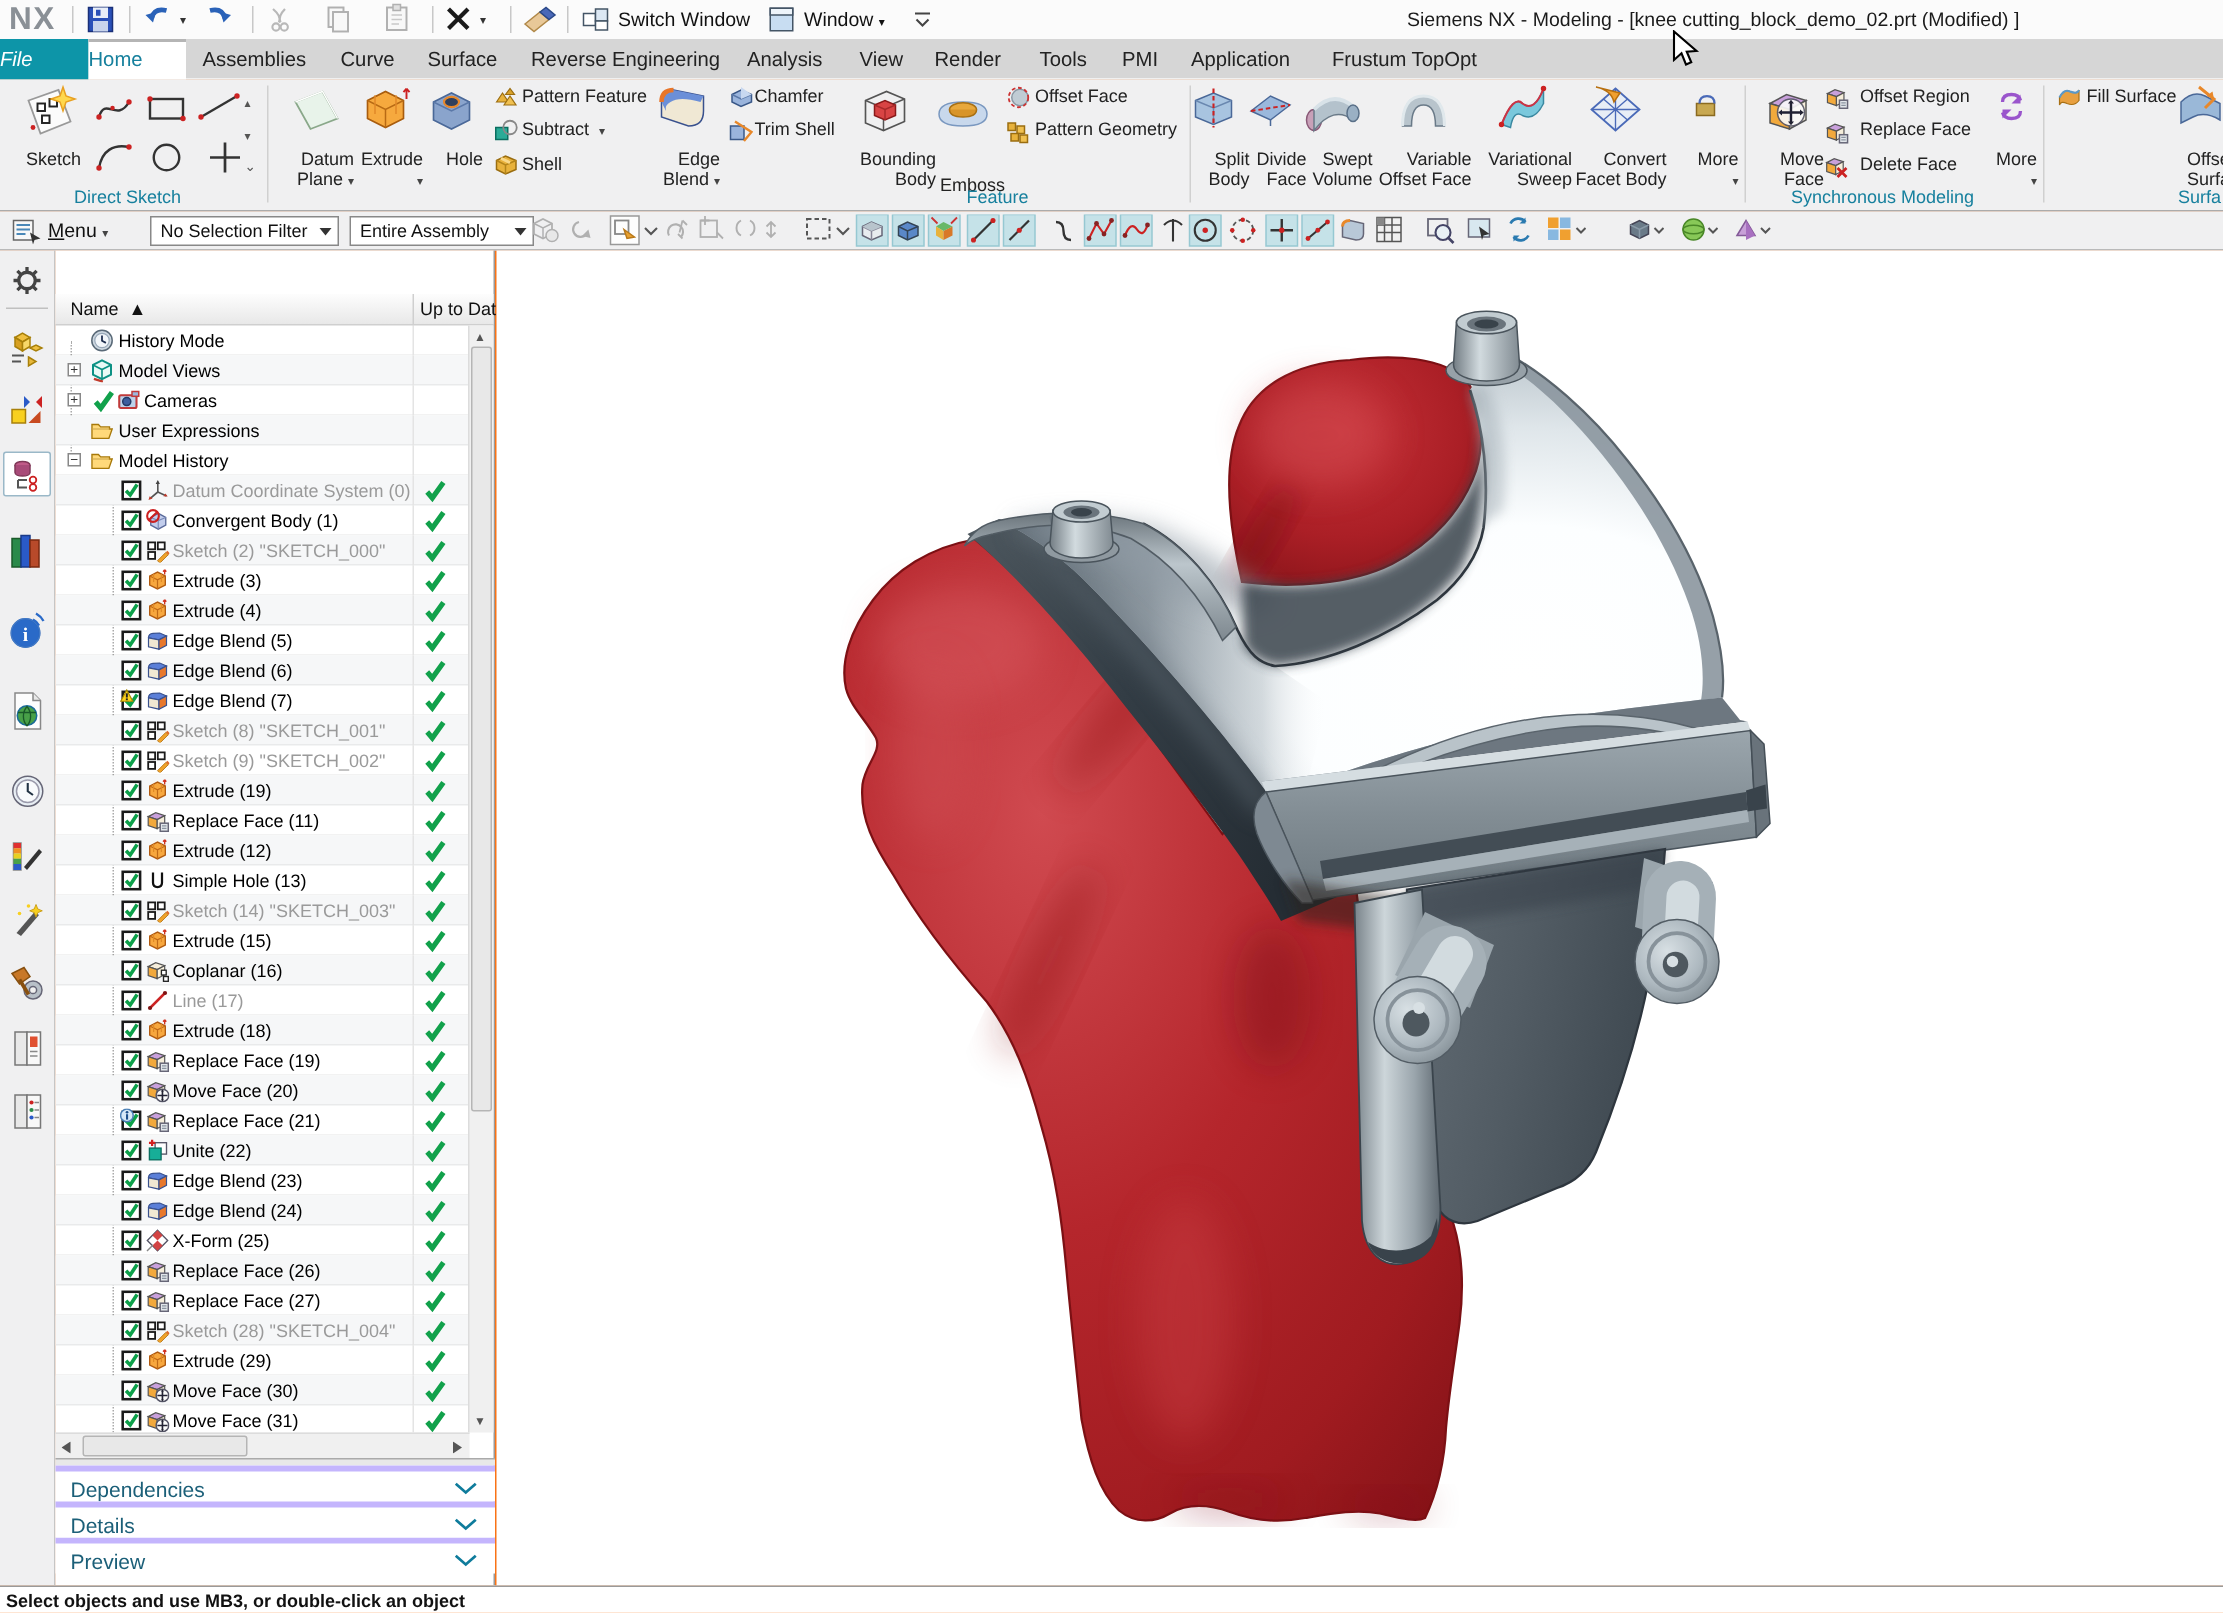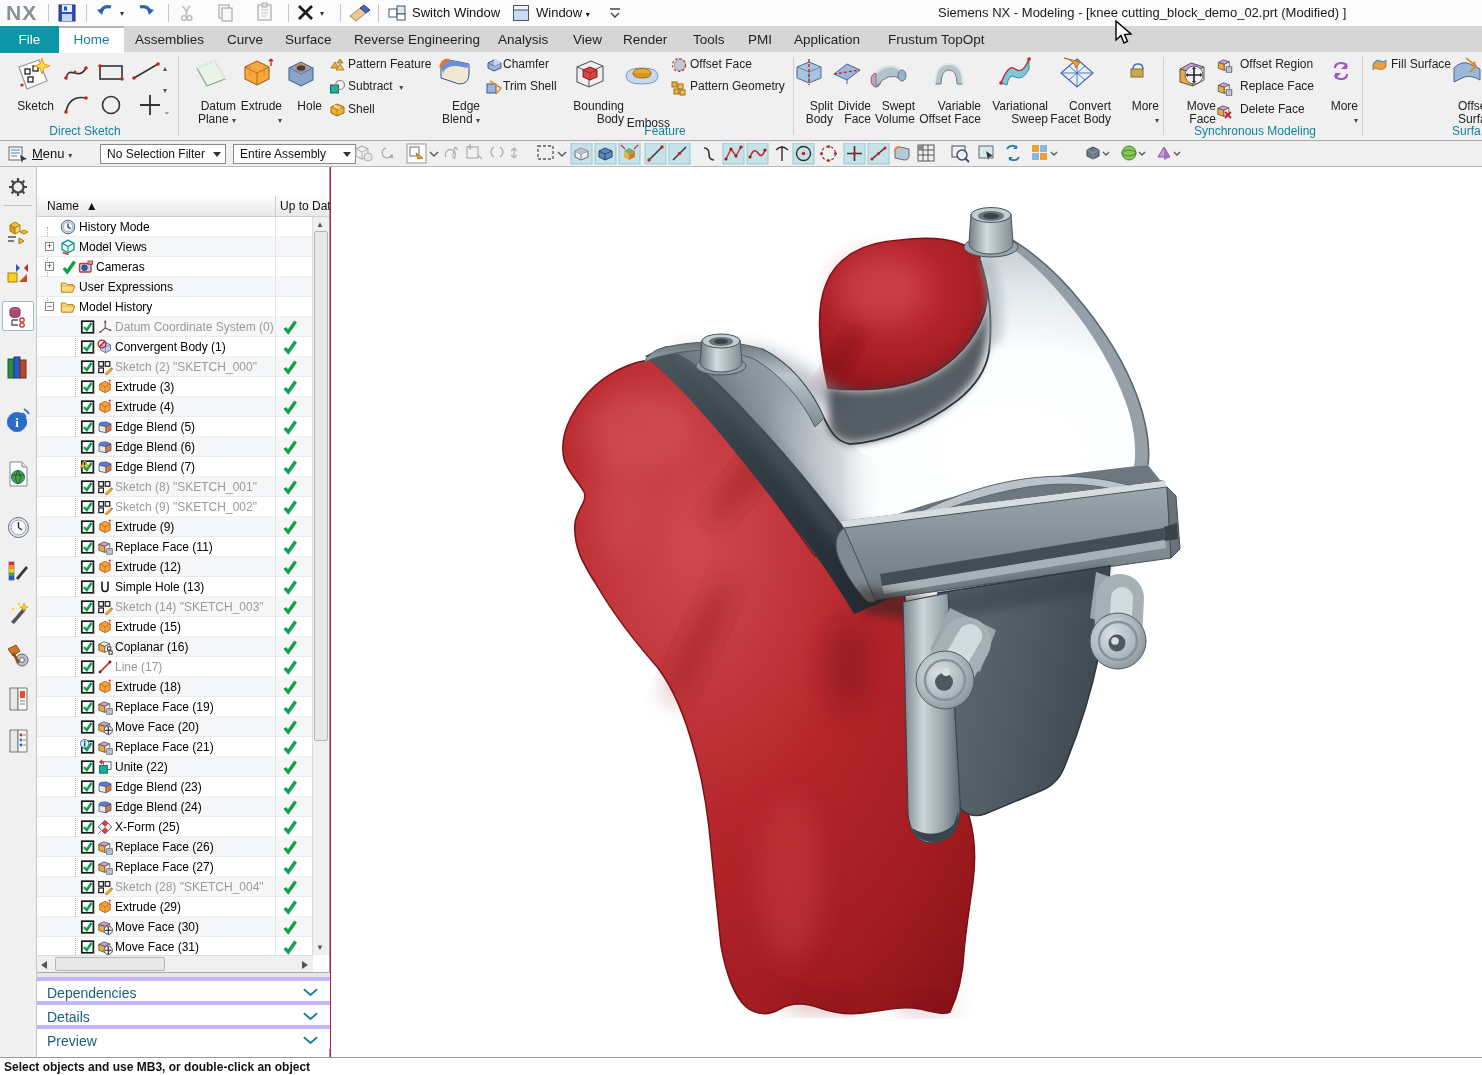--- a/index.html
+++ b/index.html
@@ -1,18 +1,18 @@
 <!DOCTYPE html>
 <html><head>
 <meta charset="utf-8">
 <style>
 * { margin:0; padding:0; box-sizing:border-box; }
 html,body { width:1482px; height:1075px; overflow:hidden; background:#fff;
   font-family:"Liberation Sans", sans-serif; }
-#app { position:relative; width:1482px; height:1075px; background:#be185d; }
+#app { position:relative; width:1482px; height:1075px; background:#f97316; }
 .abs { position:absolute; }
 
 
 #titlebar { left:0; top:0; width:1482px; height:26px; background:#fbfbfb; }
 #nxlogo { left:6px; top:1px; font-size:21px; font-weight:bold; color:#8a9096; letter-spacing:1px; }
 .tbsep { top:4px; width:1px; height:18px; background:#c8c8c8; }
 #title-text { left:938px; top:5px; font-size:13px; color:#1a1a1a; white-space:nowrap; }
 
 
 #tabs { left:0; top:26px; width:1482px; height:27px; background:#d6d6d6; border-bottom:1px solid #f0f0f0;}
@@ -249,22 +249,22 @@
         <path d="M2,3 H12 M3,7 L7,11 L11,7" fill="none" stroke="#444" stroke-width="1.4"></path>
       </svg>
     <span id="title-text" class="abs">Siemens NX - Modeling - [knee cutting_block_demo_02.prt (Modified) ]</span>
   </div>
 
   <svg class="abs" style="left:1113px;top:20px;z-index:50" width="22" height="26" viewBox="0 0 22 26">
     <path d="M3,1 L3,20 L8,15.5 L11,23 L14.5,21.5 L11.5,14.5 L18,14 Z" fill="#fff" stroke="#000" stroke-width="1.4"></path>
   </svg>
 
   <div id="tabs" class="abs">
-    <div class="tab" id="tab-file" style="left:0;width:59px;text-align:center;padding:0;">File</div>
-    <div class="tab" id="tab-home" style="left:59px;width:65px;text-align:center;padding:0;">Home</div>
+    <div class="tab" id="tab-file" style="left:0;width:59px;text-align:left;padding:0;font-style:italic;">File</div>
+    <div class="tab" id="tab-home" style="left:59px;width:65px;text-align:left;padding:0;">Home</div>
     <div class="tab" style="left:135px;">Assemblies</div>
     <div class="tab" style="left:227px;">Curve</div>
     <div class="tab" style="left:285px;">Surface</div>
     <div class="tab" style="left:354px;">Reverse Engineering</div>
     <div class="tab" style="left:498px;">Analysis</div>
     <div class="tab" style="left:573px;">View</div>
     <div class="tab" style="left:623px;">Render</div>
     <div class="tab" style="left:693px;">Tools</div>
     <div class="tab" style="left:748px;">PMI</div>
     <div class="tab" style="left:794px;">Application</div>
@@ -898,21 +898,21 @@
           </svg>
           <div class="vline"></div>
         </div>
 <div class="trow alt">
           <svg class="icn" style="left:43px" viewBox="0 0 16 16">
             <use href="#chk"></use>
           </svg>
           <svg class="icn" style="left:60px" viewBox="0 0 16 16">
             <use href="#extrude"></use>
           </svg>
-          <span class="txt" style="left:78px">Extrude (9)</span>
+          <span class="txt" style="left:78px">Extrude (19)</span>
           <svg class="icn upd2" viewBox="0 0 16 16">
             <use href="#gchk"></use>
           </svg>
           <div class="vline"></div>
         </div>
 <div class="trow">
           <svg class="icn" style="left:43px" viewBox="0 0 16 16">
             <use href="#chk"></use>
           </svg>
           <svg class="icn" style="left:60px" viewBox="0 0 16 16">

